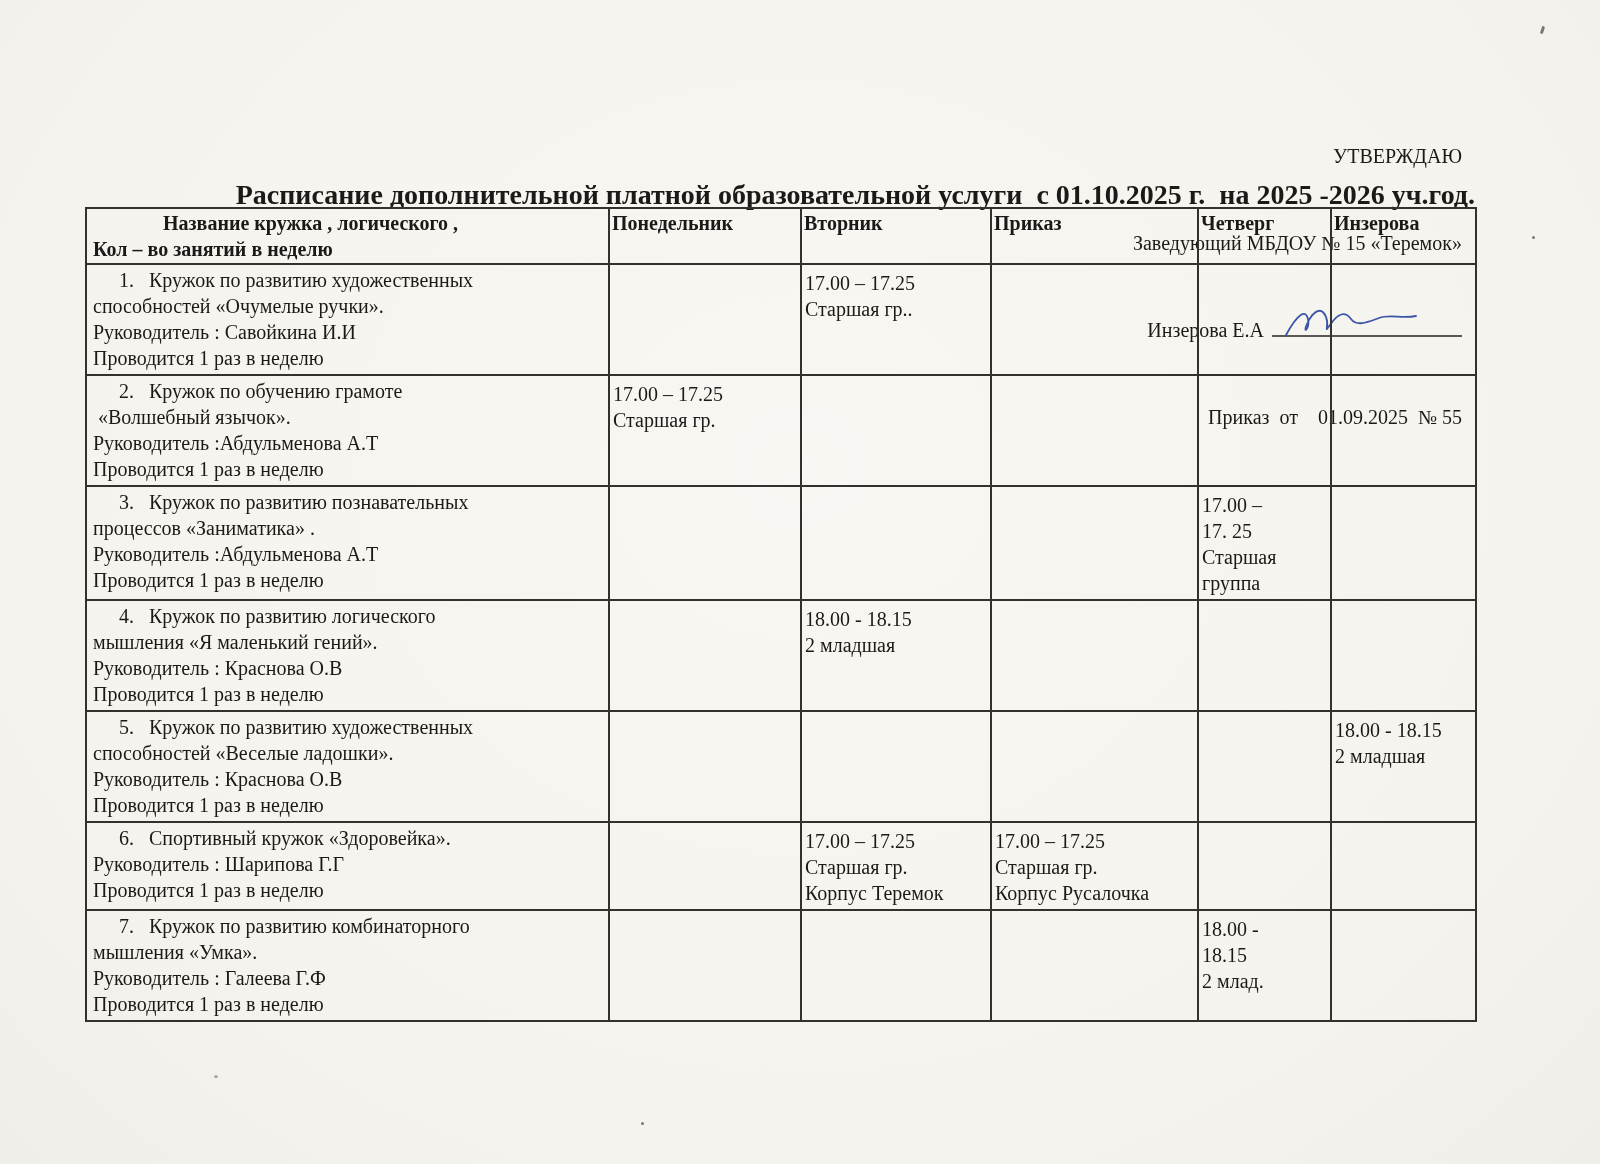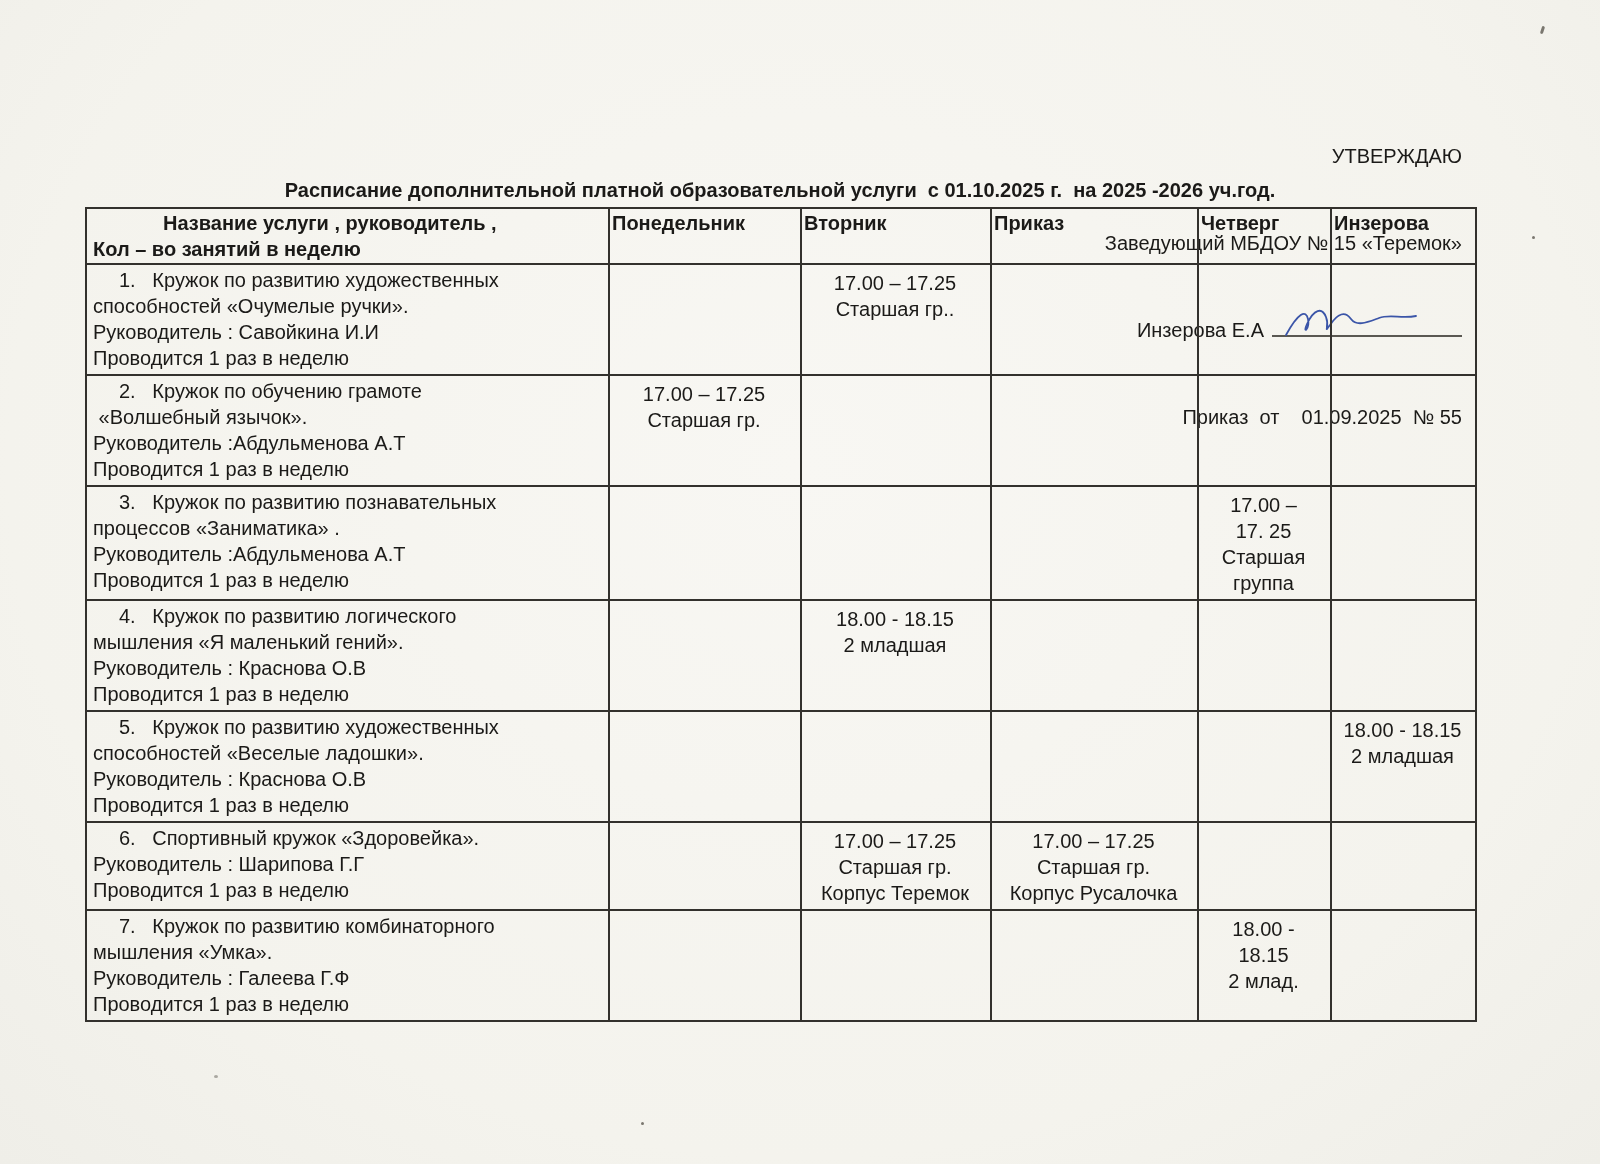--- a/index.html
+++ b/index.html
@@ -7,21 +7,21 @@
     padding: 0;
     background: #e8e7e2;
   }
   .page {
     position: relative;
     width: 1600px;
     height: 1164px;
     background: #f6f5f0;
     background-image: radial-gradient(ellipse at 50% 40%, #f8f7f3 0%, #f4f3ed 70%, #efeee8 100%);
     overflow: hidden;
-    font-family: Liberation Sans, sans-serif;
+    font-family: Liberation Serif, serif;
     color: #1b1a18;
   }
   
   .approval {
     position: absolute;
     top: 84px;
     right: 138px;
     width: 560px;
     text-align: right;
     font-size: 20px;
@@ -42,22 +42,22 @@
     position: absolute;
     left: 10px;
     bottom: -10px;
   }
   
   .doc-title {
     position: absolute;
     top: 179px;
     left: 85px;
     width: 1390px;
-    text-align: center;
-    font-size: 20px;
+    text-align: right;
+    font-size: 28px;
     font-weight: bold;
     white-space: pre;
   }
   
   table.schedule {
     position: absolute;
     top: 207px;
     left: 85px;
     width: 1390px;
     border-collapse: collapse;
@@ -83,21 +83,21 @@
     vertical-align: middle;
     padding: 1px 2px;
   }
   td.name-cell {
     text-align: left;
     padding: 2px 6px 3px 6px;
     white-space: pre-wrap;
     text-indent: 26px;
   }
   td.day-cell {
-    text-align: center;
+    text-align: left;
     padding: 5px 5px 3px 3px;
     white-space: pre-wrap;
   }
   
   .speck {
     position: absolute;
     background: #7a776f;
     border-radius: 50%;
   }
   .speck.s1 { top: 26px; left: 1541px; width: 3px; height: 8px; border-radius: 2px; transform: rotate(18deg); }
@@ -125,21 +125,21 @@
     <colgroup>
       <col style="width:523px">
       <col style="width:192px">
       <col style="width:190px">
       <col style="width:207px">
       <col style="width:133px">
       <col style="width:145px">
     </colgroup>
     <thead>
       <tr>
-        <th class="name-col-header">Название услуги , руководитель ,
+        <th class="name-col-header">Название кружка , логического ,
 Кол – во занятий в неделю</th>
         <th class="day-header">Понедельник</th>
         <th class="day-header">Вторник</th>
         <th class="day-header">Приказ</th>
         <th class="day-header">Четверг</th>
         <th class="day-header">Инзерова</th>
       </tr>
     </thead>
     <tbody id="schedule-body">
         <tr>

